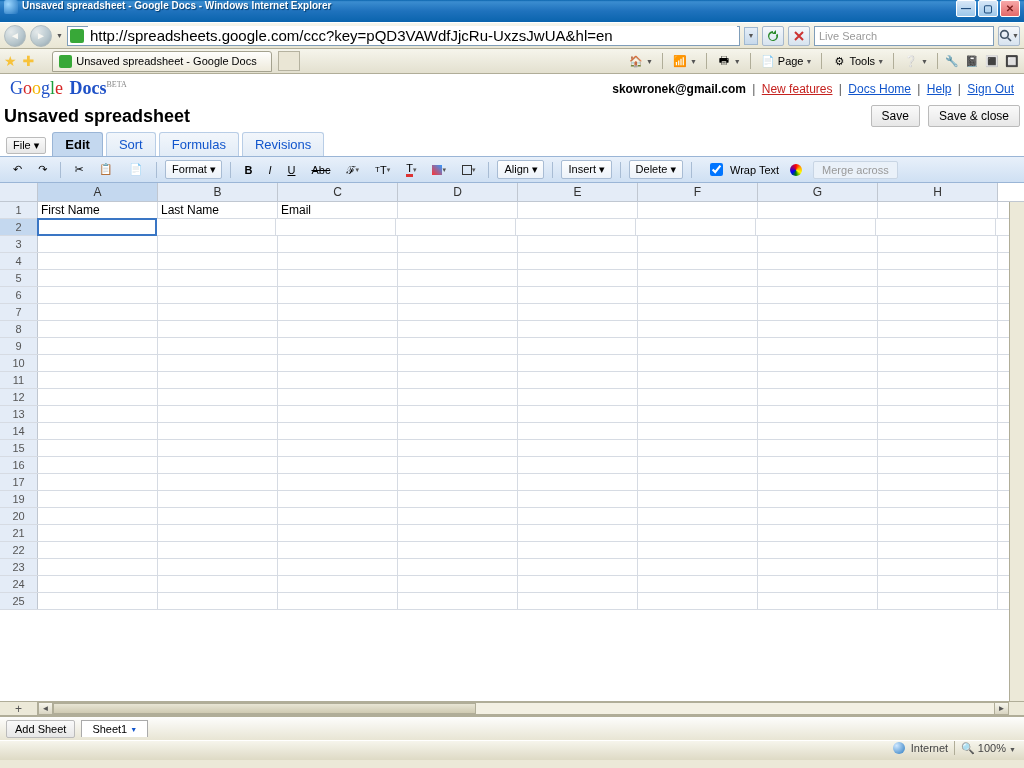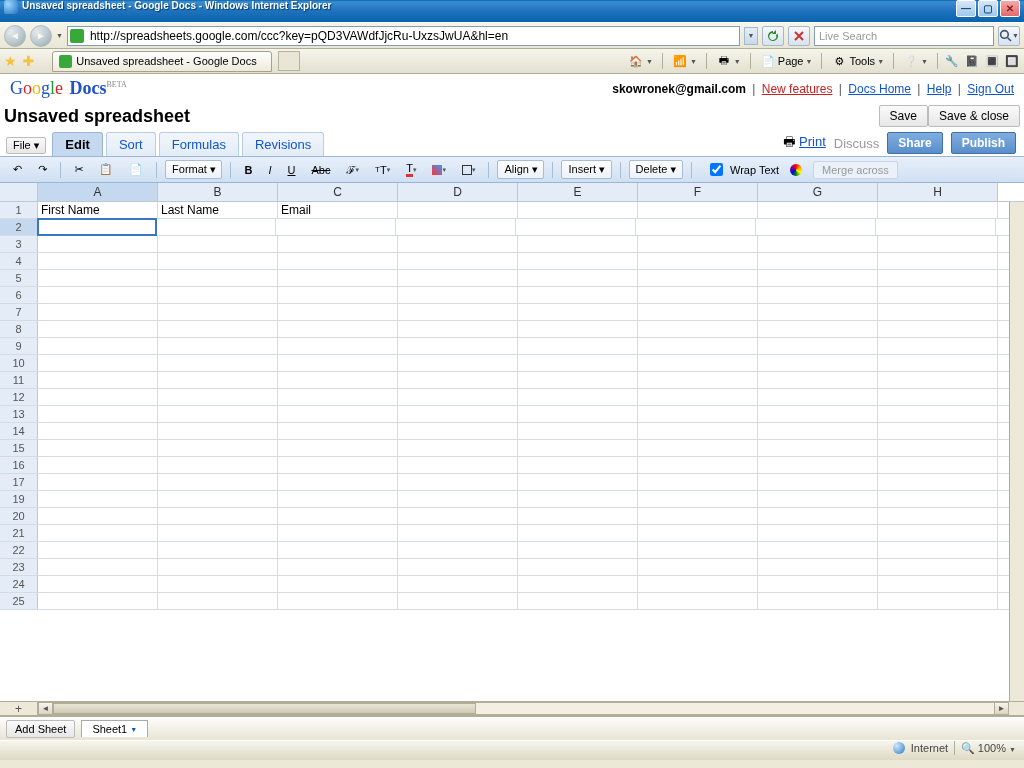--- a/index.html
+++ b/index.html
@@ -10,21 +10,21 @@
 .titlebar .ie-icon{width:14px;height:14px;background:radial-gradient(circle at 30% 30%,#9ed8ff,#1f72bd);border-radius:2px;margin-right:4px}
 .titlebar .title{flex:1;font-weight:bold;text-shadow:1px 1px 1px #003a6a}
 .winbtn{width:20px;height:17px;margin-left:2px;border:1px solid #fff;background:linear-gradient(#d7e7f7,#9ec8ea);display:flex;align-items:center;justify-content:center;font-weight:bold;font-family:Arial;color:#1c4a7a;border-radius:2px}
 .winbtn.close{background:linear-gradient(#f7a8a8,#e26a6a);color:#7a1c1c}
 
 .addrbar{height:27px;background:linear-gradient(#f6f5ec,#e9e6d4);border-top:1px solid #fff;border-bottom:1px solid #b0ad98;display:flex;align-items:center;padding:0 4px;gap:4px}
 .navball{width:22px;height:22px;border-radius:50%;background:radial-gradient(circle at 30% 30%,#cfe8ff,#6fb3e7 60%,#2a7ac0);border:1px solid #6fa0c6;display:flex;align-items:center;justify-content:center;color:#fff;font-size:10px;font-weight:bold}
 .navball.dis{filter:grayscale(60%) opacity(.6)}
 .addr-input{flex:1;display:flex;align-items:center;border:1px solid #7f9db9;background:#fff;height:20px;padding:0 2px}
 .addr-input .gicon{width:14px;height:14px;background:#38a838;border-radius:2px;margin-right:4px}
-.addr-input input{border:none;flex:1;font-size:12px;outline:none}
+.addr-input input{border:none;flex:1;font-size:15px;outline:none}
 .addr-drop{width:14px;height:18px;border:1px solid #a0b8d0;background:linear-gradient(#e5eef7,#c7d9eb);display:flex;align-items:center;justify-content:center}
 .sqbtn{width:22px;height:20px;border:1px solid #a7b8cb;background:linear-gradient(#f6f8fb,#d7e3ef);border-radius:2px;display:flex;align-items:center;justify-content:center}
 .sqbtn svg{width:12px;height:12px}
 .search{width:180px;border:1px solid #7f9db9;background:#fff;height:20px;display:flex;align-items:center;padding:0 4px;color:#999}
 .magbtn{width:22px;height:20px;border:1px solid #a7b8cb;background:linear-gradient(#f6f8fb,#d7e3ef);border-radius:2px;display:flex;align-items:center;justify-content:center}
 
 .tabrow{height:25px;background:linear-gradient(#f6f5ec,#e3e0cf);border-bottom:1px solid #b0ad98;display:flex;align-items:center;padding:0 4px;gap:6px}
 .star{color:#f7c23a;font-size:14px}
 .ie-tab{height:21px;border:1px solid #a4a28f;background:linear-gradient(#fefefd,#eeeadb);border-radius:3px 3px 0 0;display:flex;align-items:center;padding:0 14px 0 6px;gap:4px;min-width:220px}
 .ie-tab .favicon{width:13px;height:13px;background:#38a838;border-radius:2px}
@@ -40,21 +40,21 @@
 .docs-hdr{display:flex;align-items:center;padding:4px 10px 2px}
 .logo{font-family:Georgia,serif;font-size:18px}
 .logo .g1{color:#1f51c7}.logo .g2{color:#d62424}.logo .g3{color:#f3b400}.logo .g4{color:#1f51c7}.logo .g5{color:#1a9e3b}.logo .g6{color:#d62424}
 .logo .docs{color:#1f51c7;font-weight:bold;margin-left:2px}
 .logo .beta{font-size:8px;color:#888;vertical-align:super}
 .account{margin-left:auto;font-size:12px}
 .account a{color:#1155cc;text-decoration:underline}
 .account .new{color:#c5221f}
 .account .sep{color:#555;margin:0 3px}
 .doctitle{font-size:18px;font-weight:bold;padding:4px 4px 6px;display:flex;align-items:center}
-.doctitle .btns{margin-left:auto;display:flex;gap:0}
+.doctitle .btns{margin-left:auto;display:flex;gap:8px}
 .gbtn{border:1px solid #bbb;background:linear-gradient(#fafafa,#e7e7e7);padding:3px 10px;border-radius:2px;font-size:12px}
 
 .tabs{display:flex;align-items:flex-end;border-bottom:1px solid #9ab5d6;padding-left:6px;height:24px;font-size:13px}
 .filebtn{border:1px solid #bbb;background:linear-gradient(#fafafa,#e7e7e7);padding:1px 6px;border-radius:2px;margin-right:6px;margin-bottom:2px;font-size:11px}
 .tab{padding:4px 12px;color:#1155cc;border:1px solid #b8cde6;border-bottom:none;background:linear-gradient(#f2f6fb,#e2ecf7);border-radius:3px 3px 0 0;margin-right:3px}
 .tab.active{background:#c4d8ef;color:#000;font-weight:bold;border-color:#9ab5d6}
 .tabs .rside{margin-left:auto;display:flex;align-items:center;gap:8px;padding-right:8px;margin-bottom:2px}
 .rside .print{color:#1155cc;text-decoration:underline}
 .rside .discuss{color:#999}
 .bluebtn{background:linear-gradient(#7faee0,#5a8ecb);border:1px solid #3f6fa6;color:#fff;font-weight:bold;padding:3px 10px;border-radius:2px;font-size:12px}
@@ -215,26 +215,20 @@
       <button class="gbtn">Save &amp; close</button>
     </div>
   </div>
 
   <div class="tabs">
     <button class="filebtn">File ▾</button>
     <div class="tab active">Edit</div>
     <div class="tab">Sort</div>
     <div class="tab">Formulas</div>
     <div class="tab">Revisions</div>
-    <div class="rside">
-      <span>🖶 <span class="print">Print</span></span>
-      <span class="discuss">Discuss</span>
-      <button class="bluebtn">Share</button>
-      <button class="bluebtn">Publish</button>
-    </div>
   </div>
 
   <div class="toolbar">
     <div class="tbtn">↶</div>
     <div class="tbtn">↷</div>
     <div class="sep"></div>
     <div class="tbtn">✂</div>
     <div class="tbtn">📋</div>
     <div class="tbtn">📄</div>
     <div class="sep"></div>

